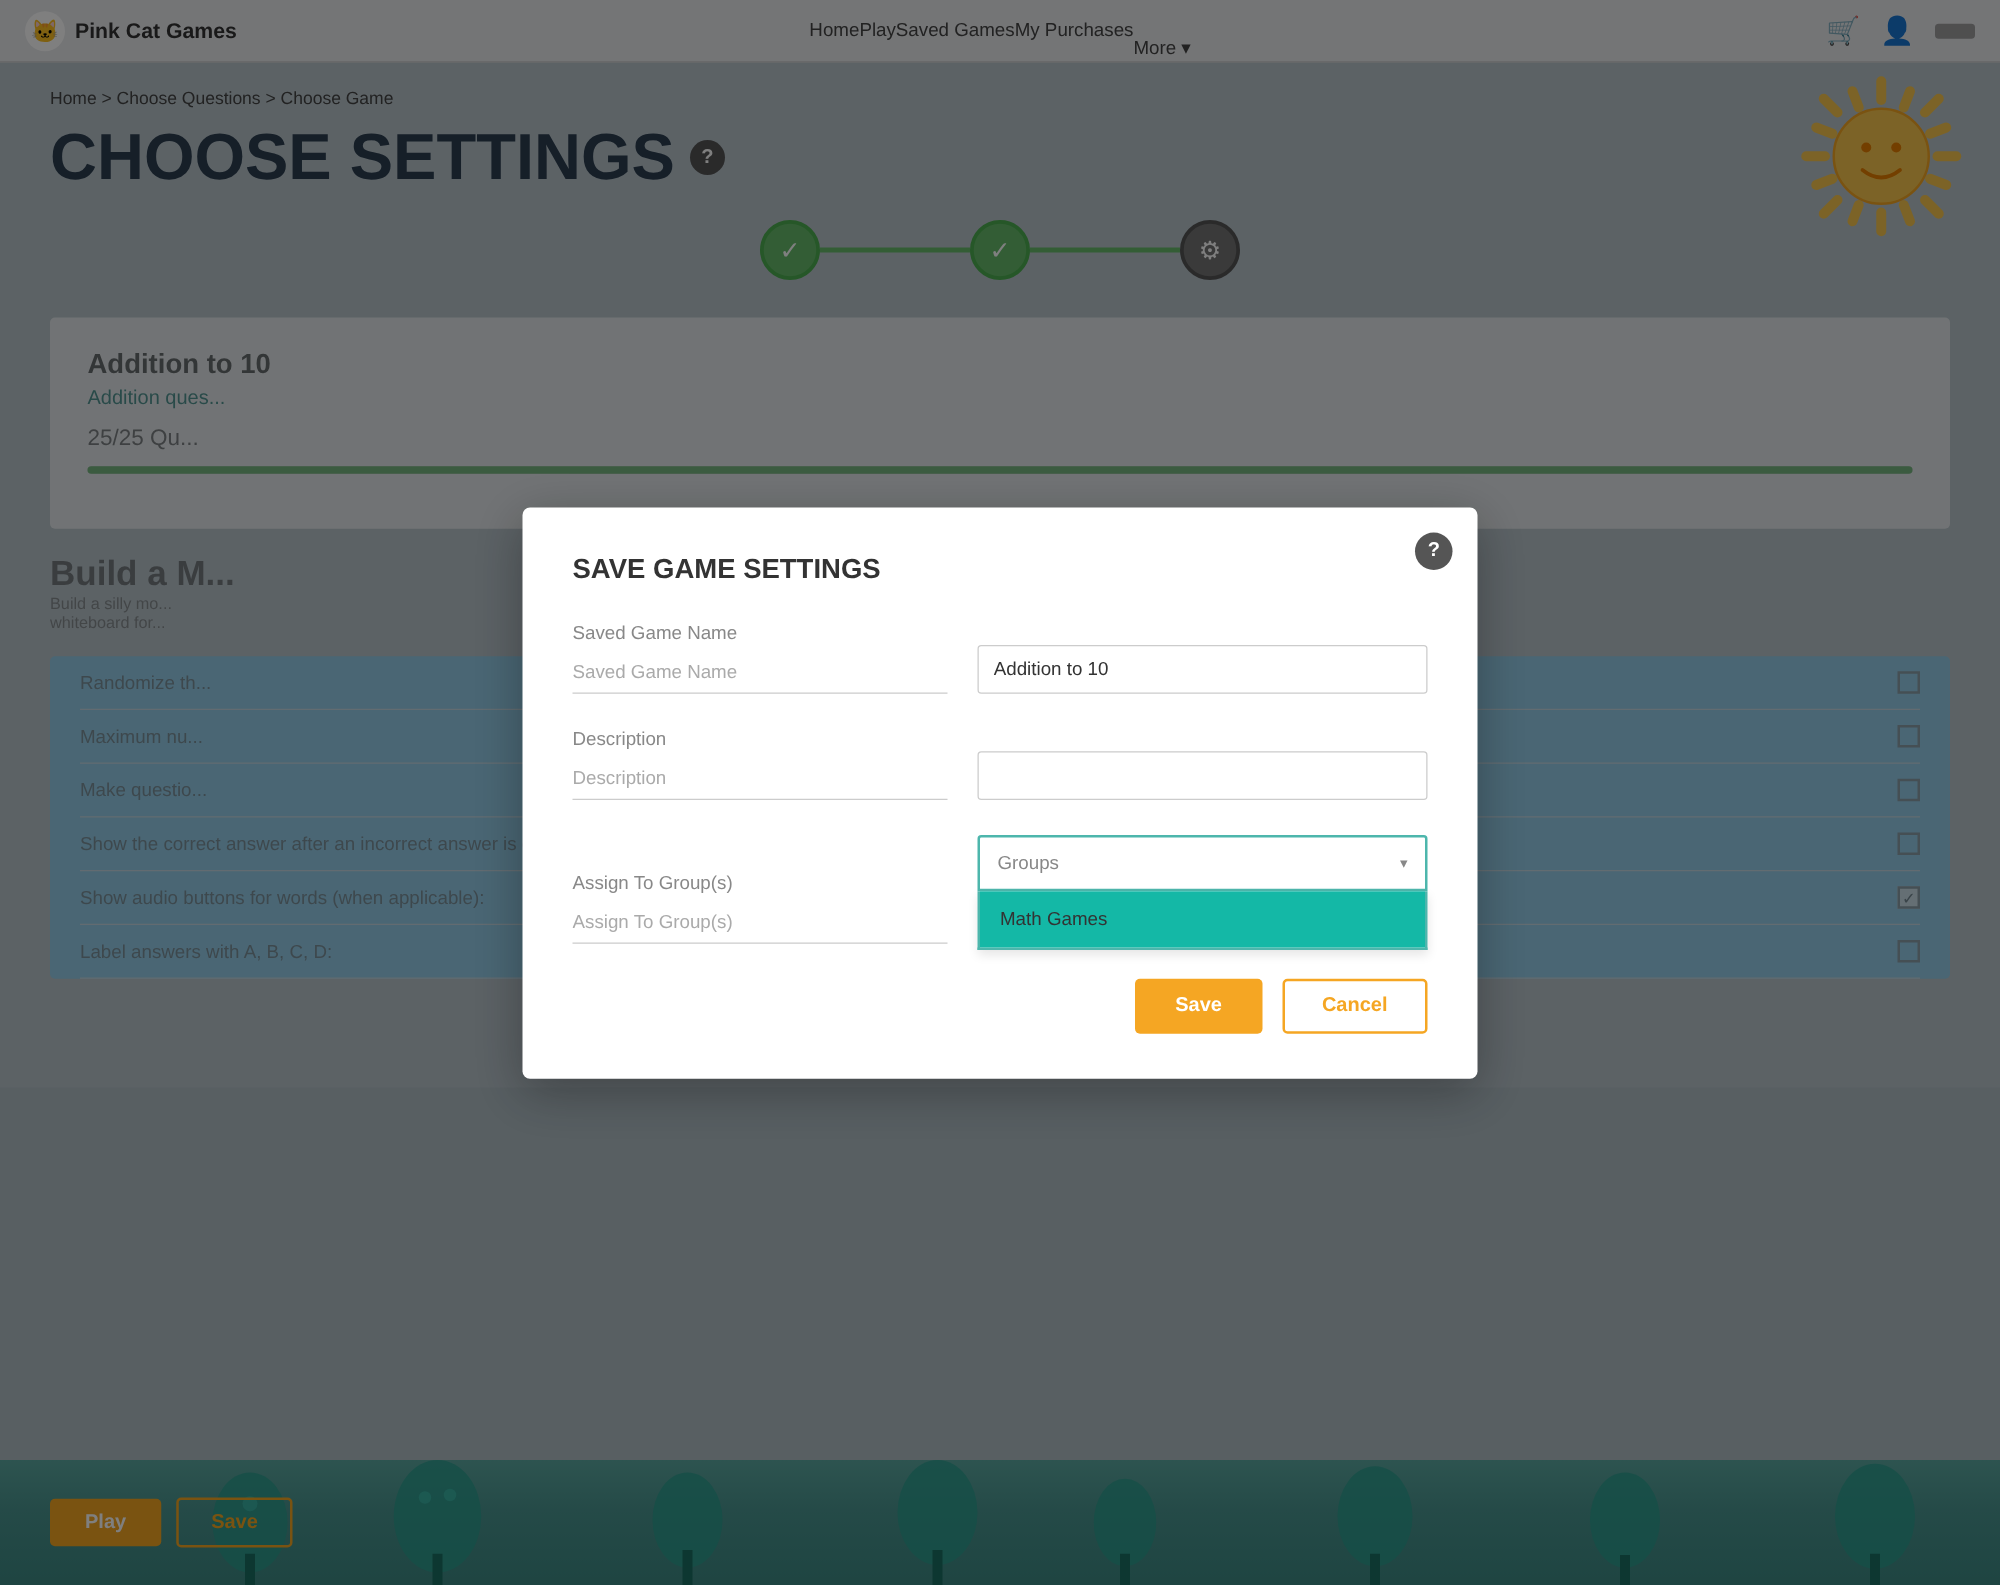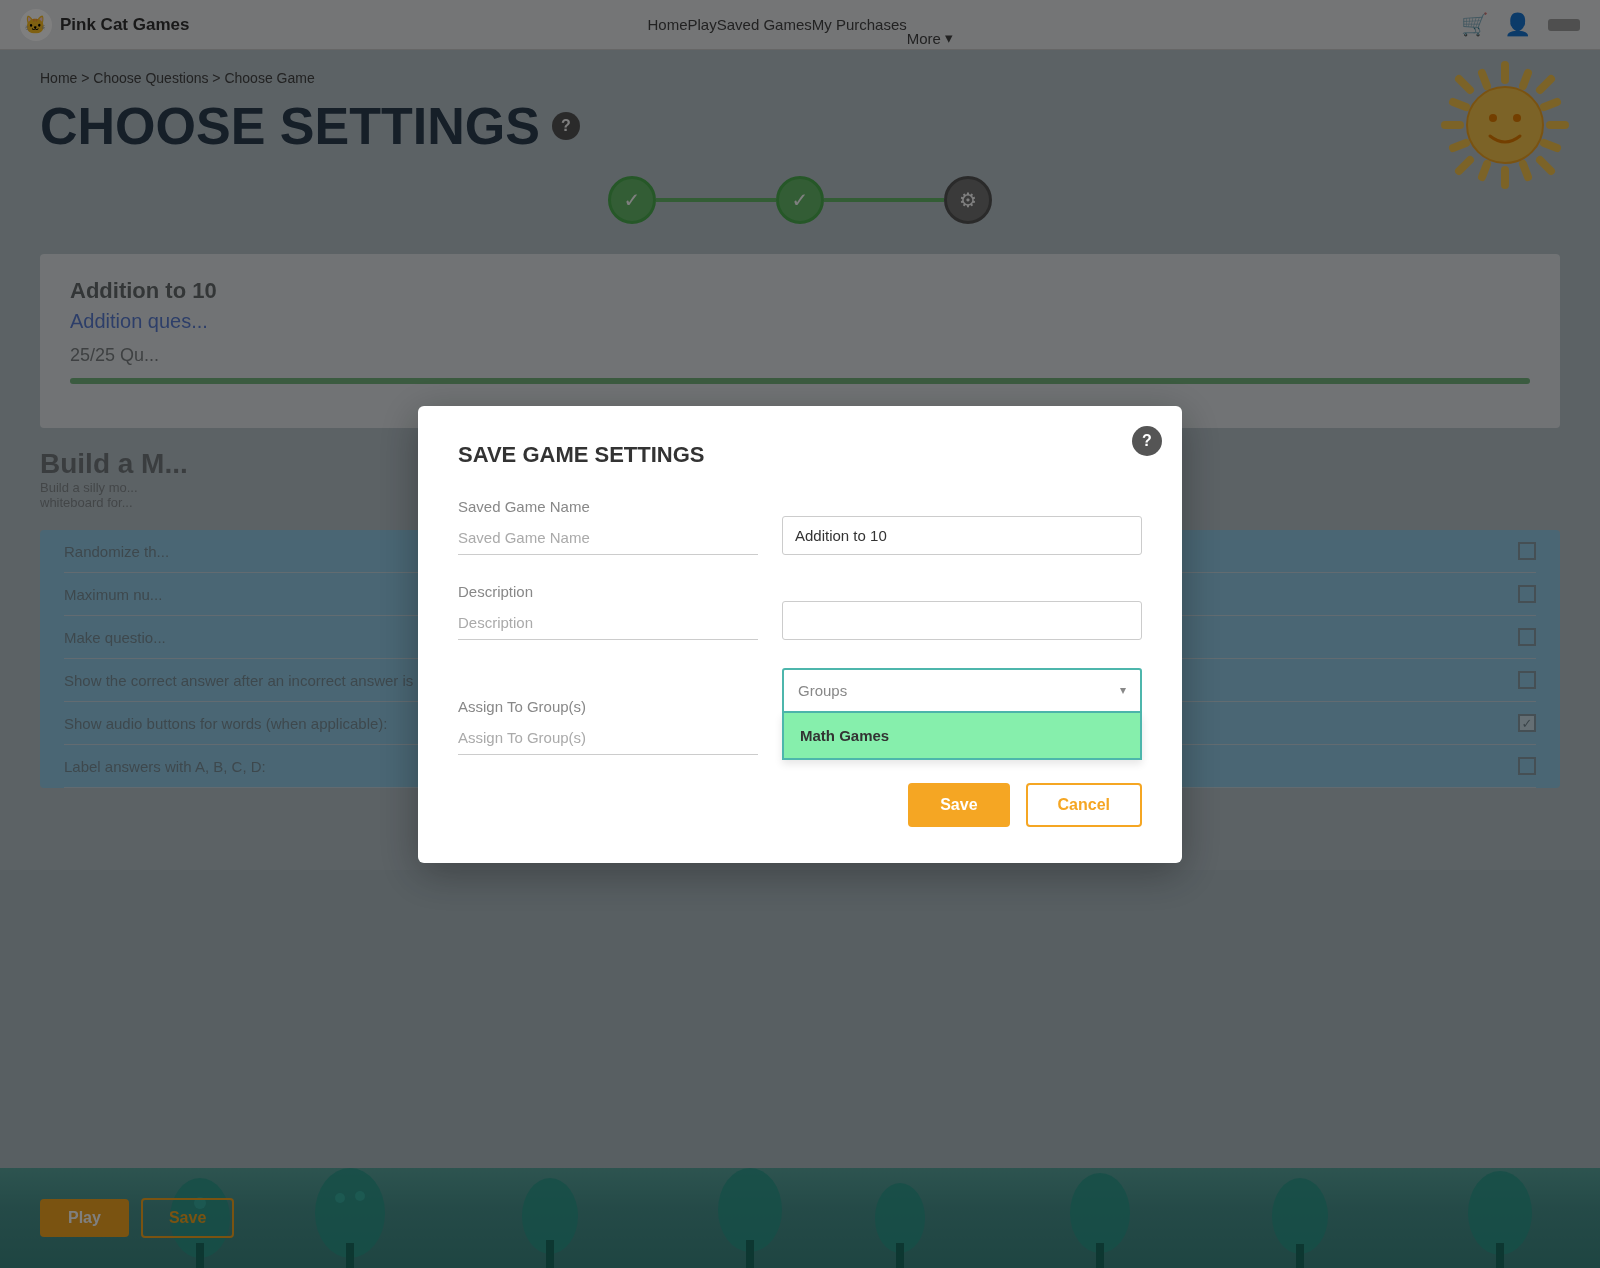--- a/index.html
+++ b/index.html
@@ -69,21 +69,21 @@
     .step-circle.done { background: #66bb6a; border: 3px solid #4caf50; }
     .step-circle.active { background: #757575; border: 3px solid #555; }
     .step-line { width: 120px; height: 4px; background: #66bb6a; z-index: 1; }
 
     
     .main-card {
       background: white; border-radius: 4px; padding: 24px 30px;
       margin-bottom: 20px; opacity: 0.7;
     }
     .card-title { font-size: 22px; font-weight: bold; color: #333; margin-bottom: 6px; }
-    .card-subtitle { font-size: 20px; color: #1d4ed8; }
+    .card-subtitle { font-size: 16px; color: #0f766e; }
     .questions-count { font-size: 18px; color: #555; margin: 12px 0; }
     .questions-bar { height: 6px; background: #ddd; border-radius: 3px; margin-bottom: 20px; }
     .questions-bar-fill { height: 100%; background: #4caf50; border-radius: 3px; width: 100%; }
 
     
     .option-row { display: flex; align-items: center; justify-content: space-between; padding: 12px 0; border-bottom: 1px solid #eee; font-size: 15px; color: #444; opacity: 0.7; }
     .checkbox { width: 18px; height: 18px; border: 2px solid #666; display: flex; align-items: center; justify-content: center; }
     .checkbox.checked { background: white; }
     .checkbox.checked::after { content: '✓'; font-size: 13px; color: #333; }
 
@@ -147,21 +147,21 @@
       border-radius: 3px 3px 0 0;
     }
     .dropdown-menu {
       position: absolute; left: 0; right: 0; top: 100%;
       background: white; border: 2px solid #4db6ac; border-top: none;
       z-index: 10; box-shadow: 0 4px 8px rgba(0,0,0,0.1);
     }
     .dropdown-item {
       padding: 14px 16px; font-size: 15px; color: #333; cursor: pointer;
     }
-    .dropdown-item.selected { background: #86efac; font-weight: 700; }
+    .dropdown-item.selected { background: #14b8a6; font-weight: 400; }
     .dropdown-chevron { color: #888; font-size: 12px; }
 
     
     .modal-footer { display: flex; justify-content: flex-end; gap: 16px; margin-top: 20px; }
     .btn-save-modal { background: #f5a623; color: white; border: none; padding: 12px 32px; font-size: 16px; border-radius: 4px; cursor: pointer; font-weight: bold; }
     .btn-cancel { background: white; color: #f5a623; border: 2px solid #f5a623; padding: 11px 30px; font-size: 16px; border-radius: 4px; cursor: pointer; font-weight: bold; }
 
     
     svg.sun-svg { width: 130px; height: 130px; }
   </style>

